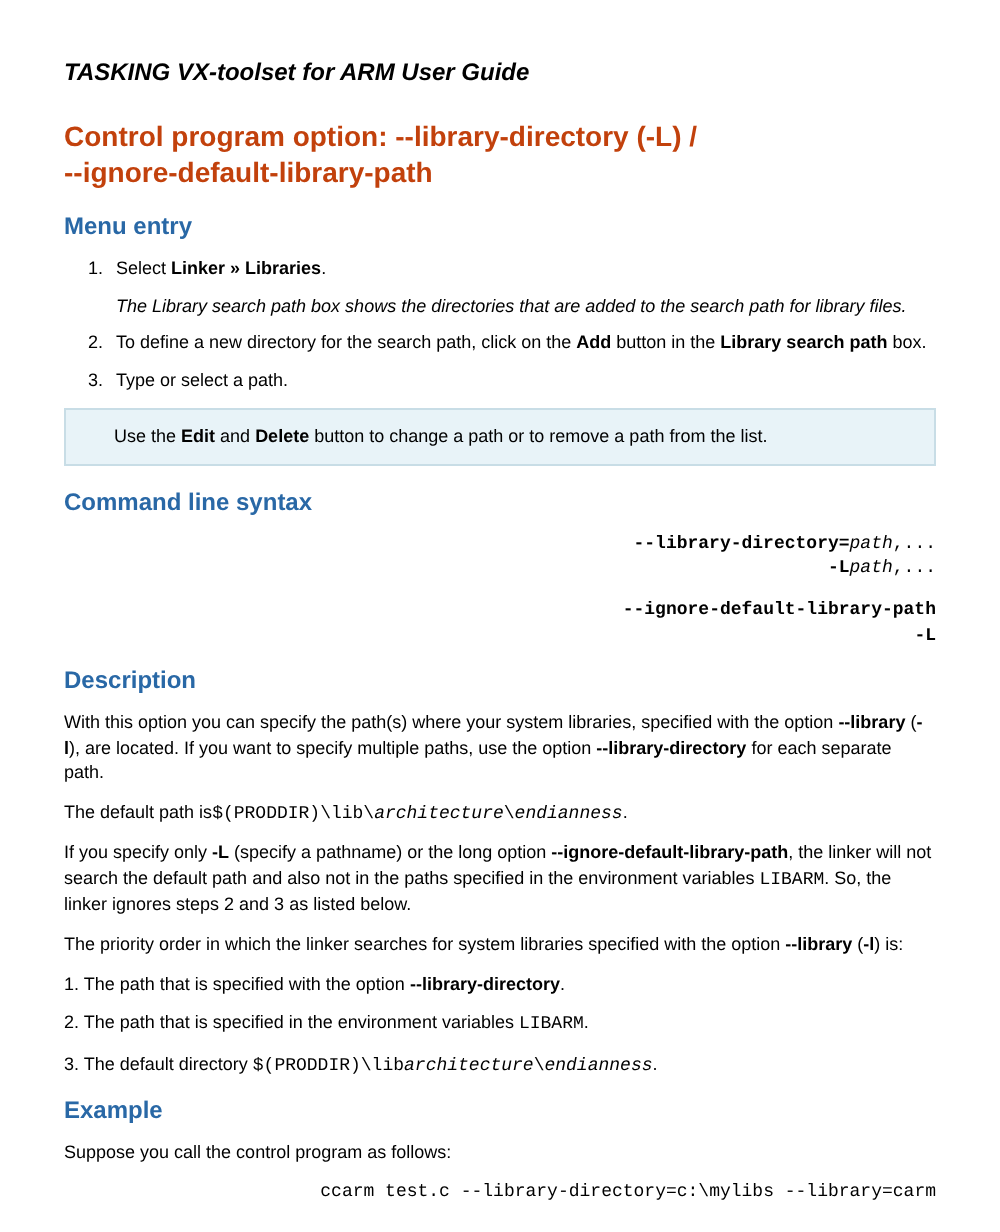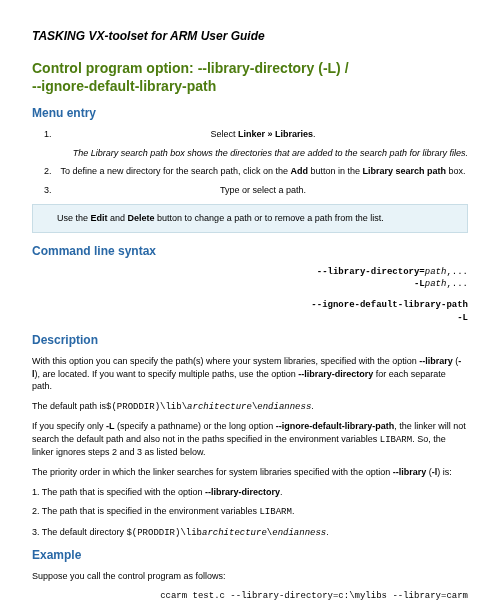--- a/index.html
+++ b/index.html
@@ -8,25 +8,25 @@
   padding: 28px 32px;
   width: 500px;
   box-sizing: border-box;
   font-family: Arial, Helvetica, sans-serif;
   font-size: 9px;
   color: #000;
   line-height: 1.4;
   background: #fff;
 }
 .doc-header { font-weight: bold; font-style: italic; font-size: 12px; margin-bottom: 14px; }
-h1 { color: #4d7c0f; font-size: 14px; font-weight: bold; margin: 0 0 10px 0; line-height: 1.3; }
+h1 { color: #c2410c; font-size: 14px; font-weight: bold; margin: 0 0 10px 0; line-height: 1.3; }
 h2 { color: #2968a6; font-size: 12px; font-weight: bold; margin: 8px 0 6px 0; }
-ol { margin: 4px 0 6px 0; padding-left: 22px; text-align: center; }
+ol { margin: 4px 0 6px 0; padding-left: 22px; }
 ol li { margin-bottom: 6px; padding-left: 4px; }
-.indent-note { font-style: italic; margin: 4px 0 6px 26px; text-align: right; }
+.indent-note { font-style: italic; margin: 4px 0 6px 26px; }
 .info-box {
   background: #e8f3f8;
   border: 1px solid #c8dde6;
   padding: 7px 24px;
   margin: 8px 0 10px 0;
   font-size: 9px;
 }
 .code-block {
   font-family: "Courier New", monospace;
   font-size: 9px;

